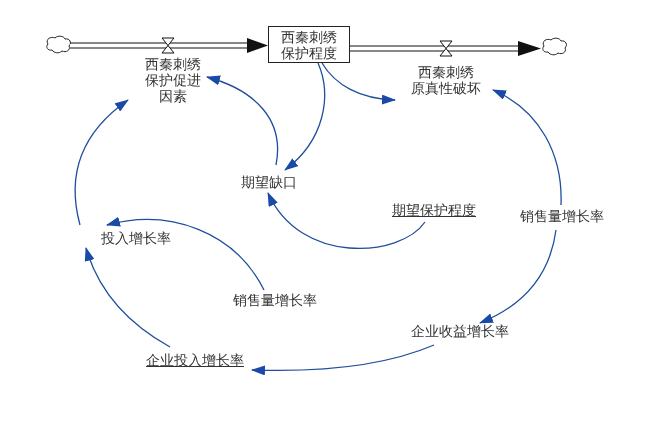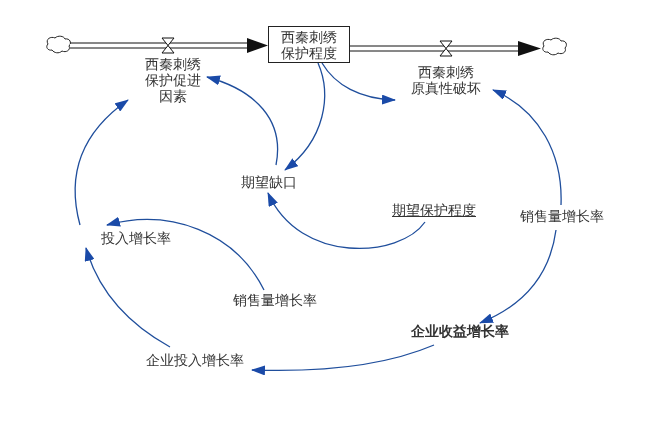--- a/index.html
+++ b/index.html
@@ -63,14 +63,14 @@
 保护促进
 因素</div>
 <div class="lbl" style="left:401px; top:64px; width:90px;">西秦刺绣
 原真性破坏</div>
 
 <div class="lbl" style="left:234px; top:174px; width:70px;">期望缺口</div>
 <div class="lbl" style="left:384px; top:202px; width:100px;text-decoration:underline;">期望保护程度</div>
 <div class="lbl" style="left:512px; top:208px; width:100px;">销售量增长率</div>
 <div class="lbl" style="left:46px; top:230px; width:84px;margin-left:48px;">投入增长率</div>
 <div class="lbl" style="left:216px; top:292px; width:118px;">销售量增长率</div>
-<div class="lbl" style="left:396px; top:323px; width:128px;font-weight:bold;">企业收益增长率</div>
-<div class="lbl" style="left:136px; top:352px; width:118px;">企业投入增长率</div>
+<div class="lbl" style="left:396px; top:323px; width:128px;">企业收益增长率</div>
+<div class="lbl" style="left:136px; top:352px; width:118px;text-decoration:underline;">企业投入增长率</div>
 
 </body></html>

